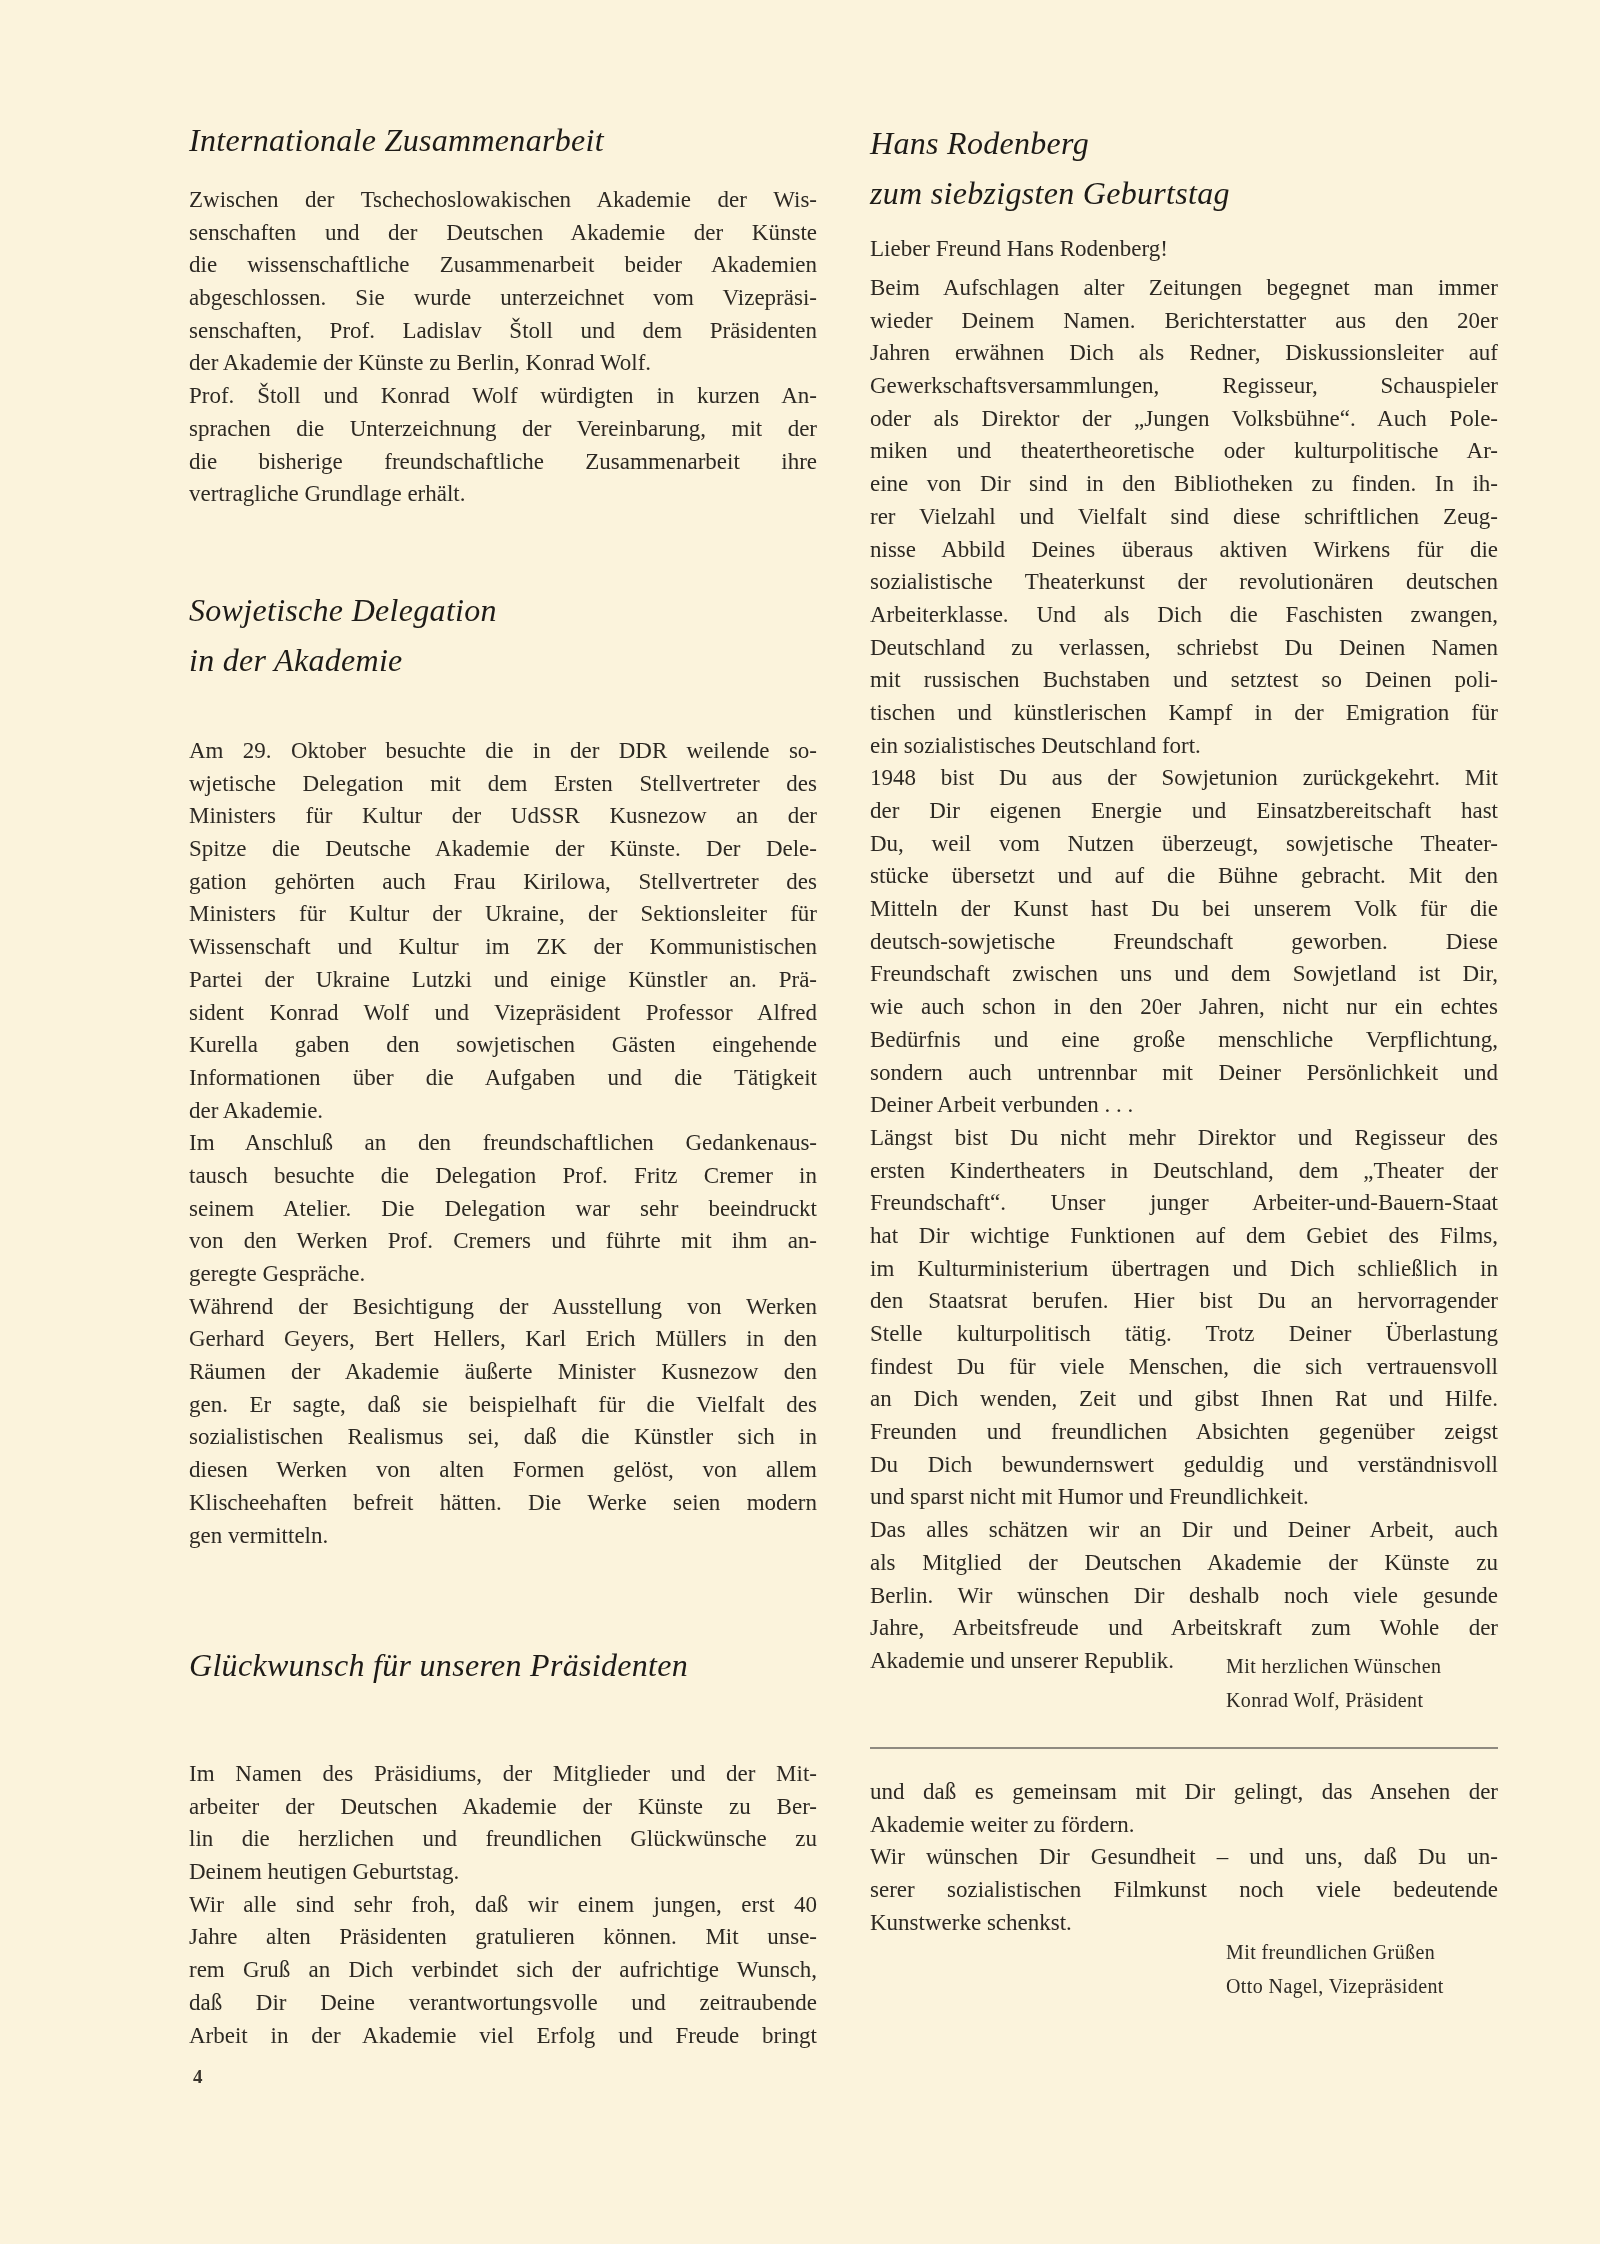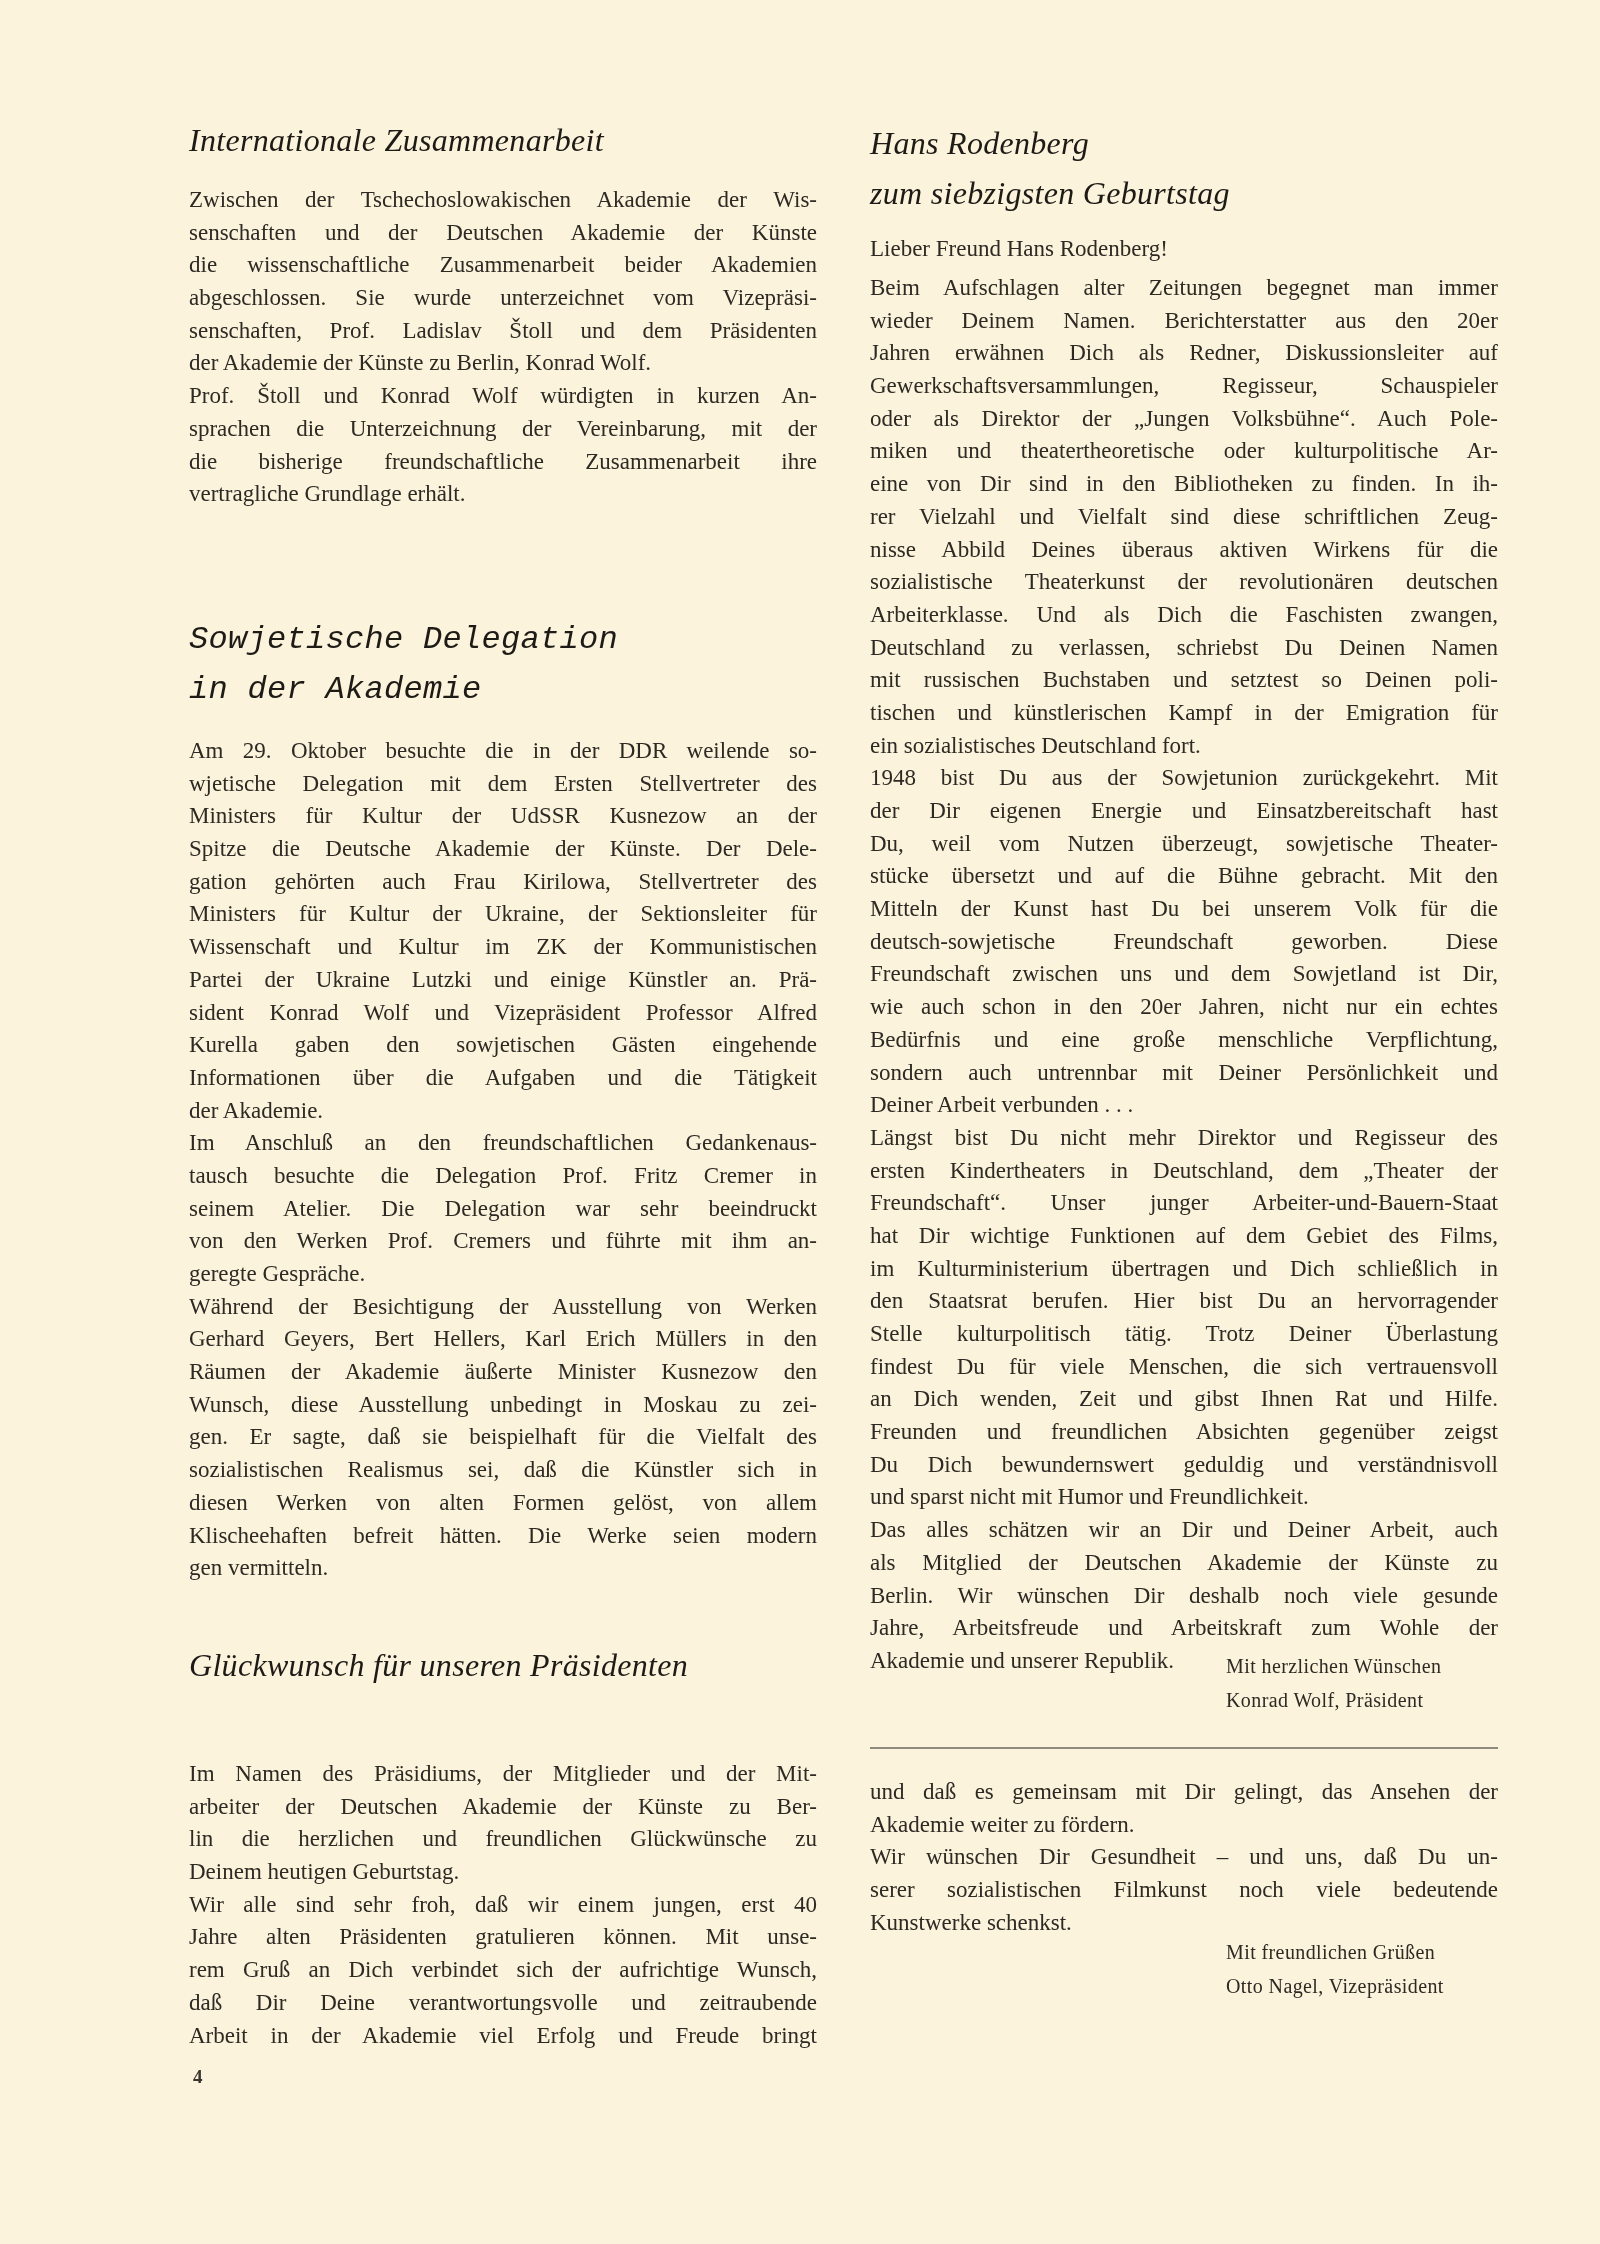--- a/index.html
+++ b/index.html
@@ -78,21 +78,21 @@
     <span class="line">die wissenschaftliche Zusammenarbeit beider Akademien</span>
     <span class="line">abgeschlossen. Sie wurde unterzeichnet vom Vizepräsi-</span>
     <span class="line">senschaften, Prof. Ladislav Štoll und dem Präsidenten</span>
     <span class="line last">der Akademie der Künste zu Berlin, Konrad Wolf.</span>
     <span class="line">Prof. Štoll und Konrad Wolf würdigten in kurzen An-</span>
     <span class="line">sprachen die Unterzeichnung der Vereinbarung, mit der</span>
     <span class="line">die bisherige freundschaftliche Zusammenarbeit ihre</span>
     <span class="line last">vertragliche Grundlage erhält.</span>
   </div>
 
-  <h2 class="heading" style="top:615px;font-family:Liberation Mono, monospace;">
+  <h2 class="heading" style="top:585px;">
     <span>Sowjetische Delegation</span><br>
     <span>in der Akademie</span>
   </h2>
   <div class="para" style="top:735px;">
     <span class="line">Am 29. Oktober besuchte die in der DDR weilende so-</span>
     <span class="line">wjetische Delegation mit dem Ersten Stellvertreter des</span>
     <span class="line">Ministers für Kultur der UdSSR Kusnezow an der</span>
     <span class="line">Spitze die Deutsche Akademie der Künste. Der Dele-</span>
     <span class="line">gation gehörten auch Frau Kirilowa, Stellvertreter des</span>
     <span class="line">Ministers für Kultur der Ukraine, der Sektionsleiter für</span>
@@ -103,21 +103,20 @@
     <span class="line">Informationen über die Aufgaben und die Tätigkeit</span>
     <span class="line last">der Akademie.</span>
     <span class="line">Im Anschluß an den freundschaftlichen Gedankenaus-</span>
     <span class="line">tausch besuchte die Delegation Prof. Fritz Cremer in</span>
     <span class="line">seinem Atelier. Die Delegation war sehr beeindruckt</span>
     <span class="line">von den Werken Prof. Cremers und führte mit ihm an-</span>
     <span class="line last">geregte Gespräche.</span>
     <span class="line">Während der Besichtigung der Ausstellung von Werken</span>
     <span class="line">Gerhard Geyers, Bert Hellers, Karl Erich Müllers in den</span>
     <span class="line">Räumen der Akademie äußerte Minister Kusnezow den</span>
-    <span class="line">Wunsch, diese Ausstellung unbedingt in Moskau zu zei-</span>
     <span class="line">gen. Er sagte, daß sie beispielhaft für die Vielfalt des</span>
     <span class="line">sozialistischen Realismus sei, daß die Künstler sich in</span>
     <span class="line">diesen Werken von alten Formen gelöst, von allem</span>
     <span class="line">Klischeehaften befreit hätten. Die Werke seien modern</span>
     <span class="line last">gen vermitteln.</span>
   </div>
 
   <h2 class="heading" style="top:1640px;">
     <span>Glückwunsch für unseren Präsidenten</span>
   </h2>

